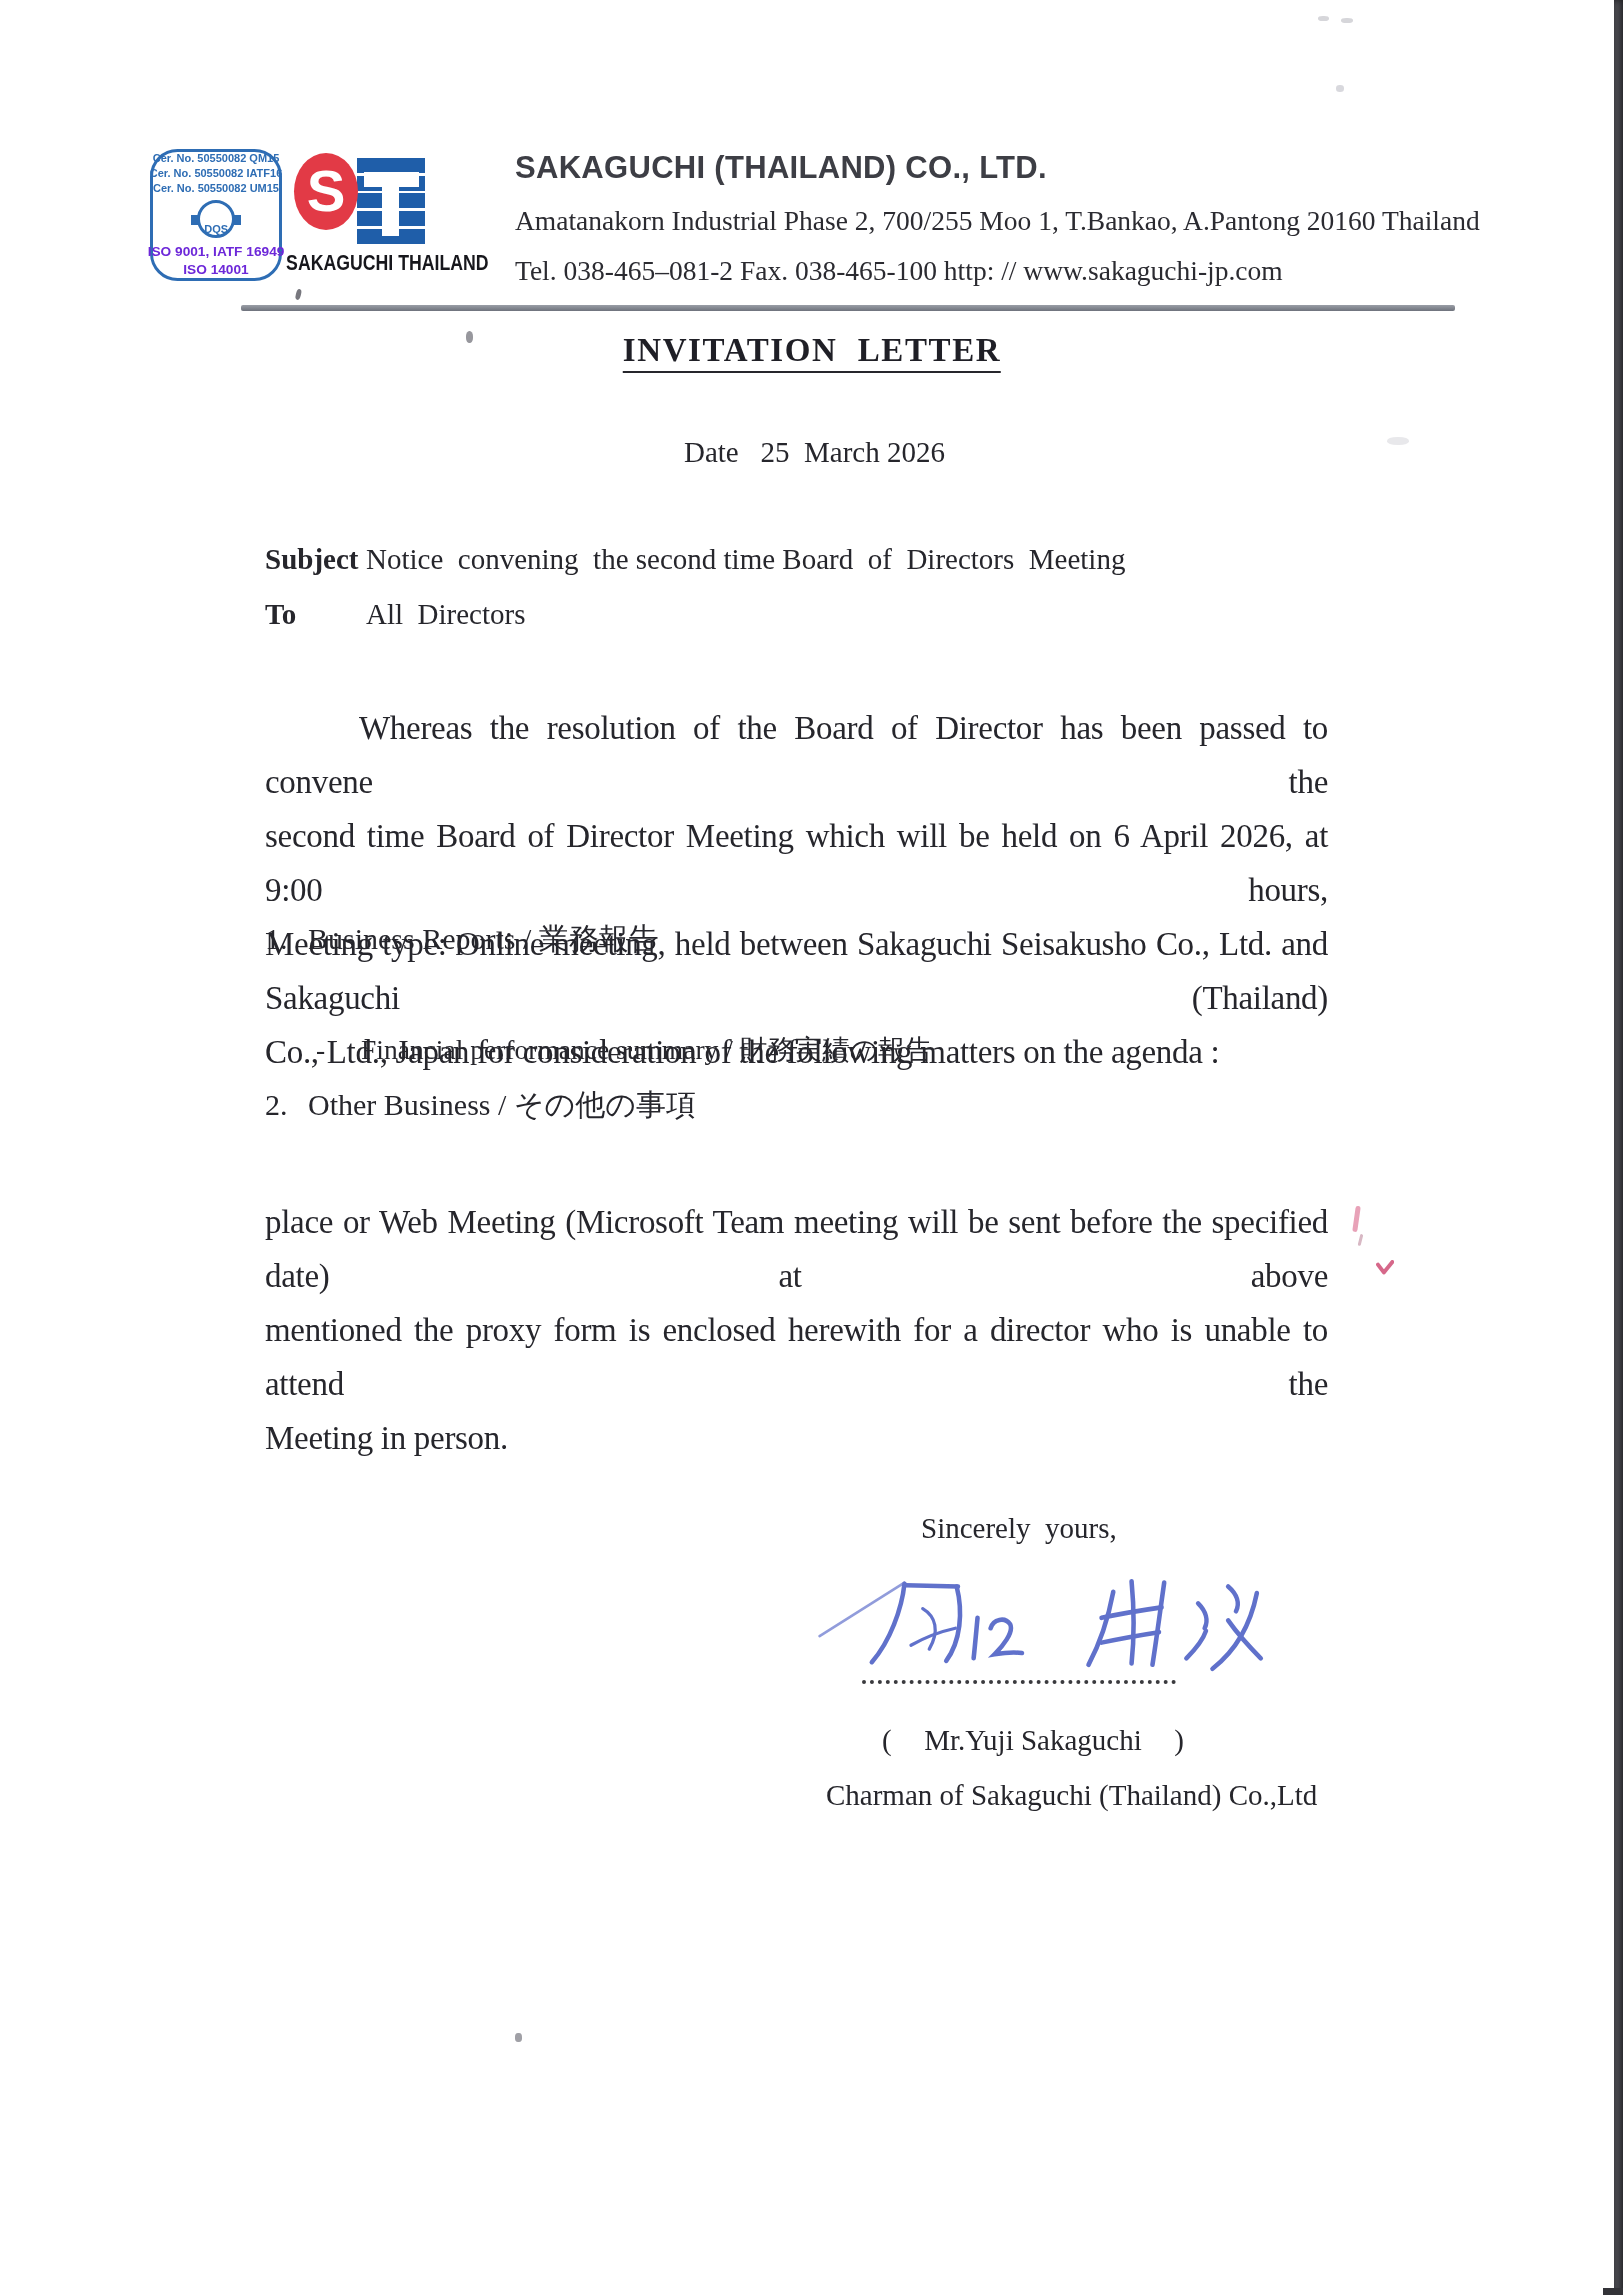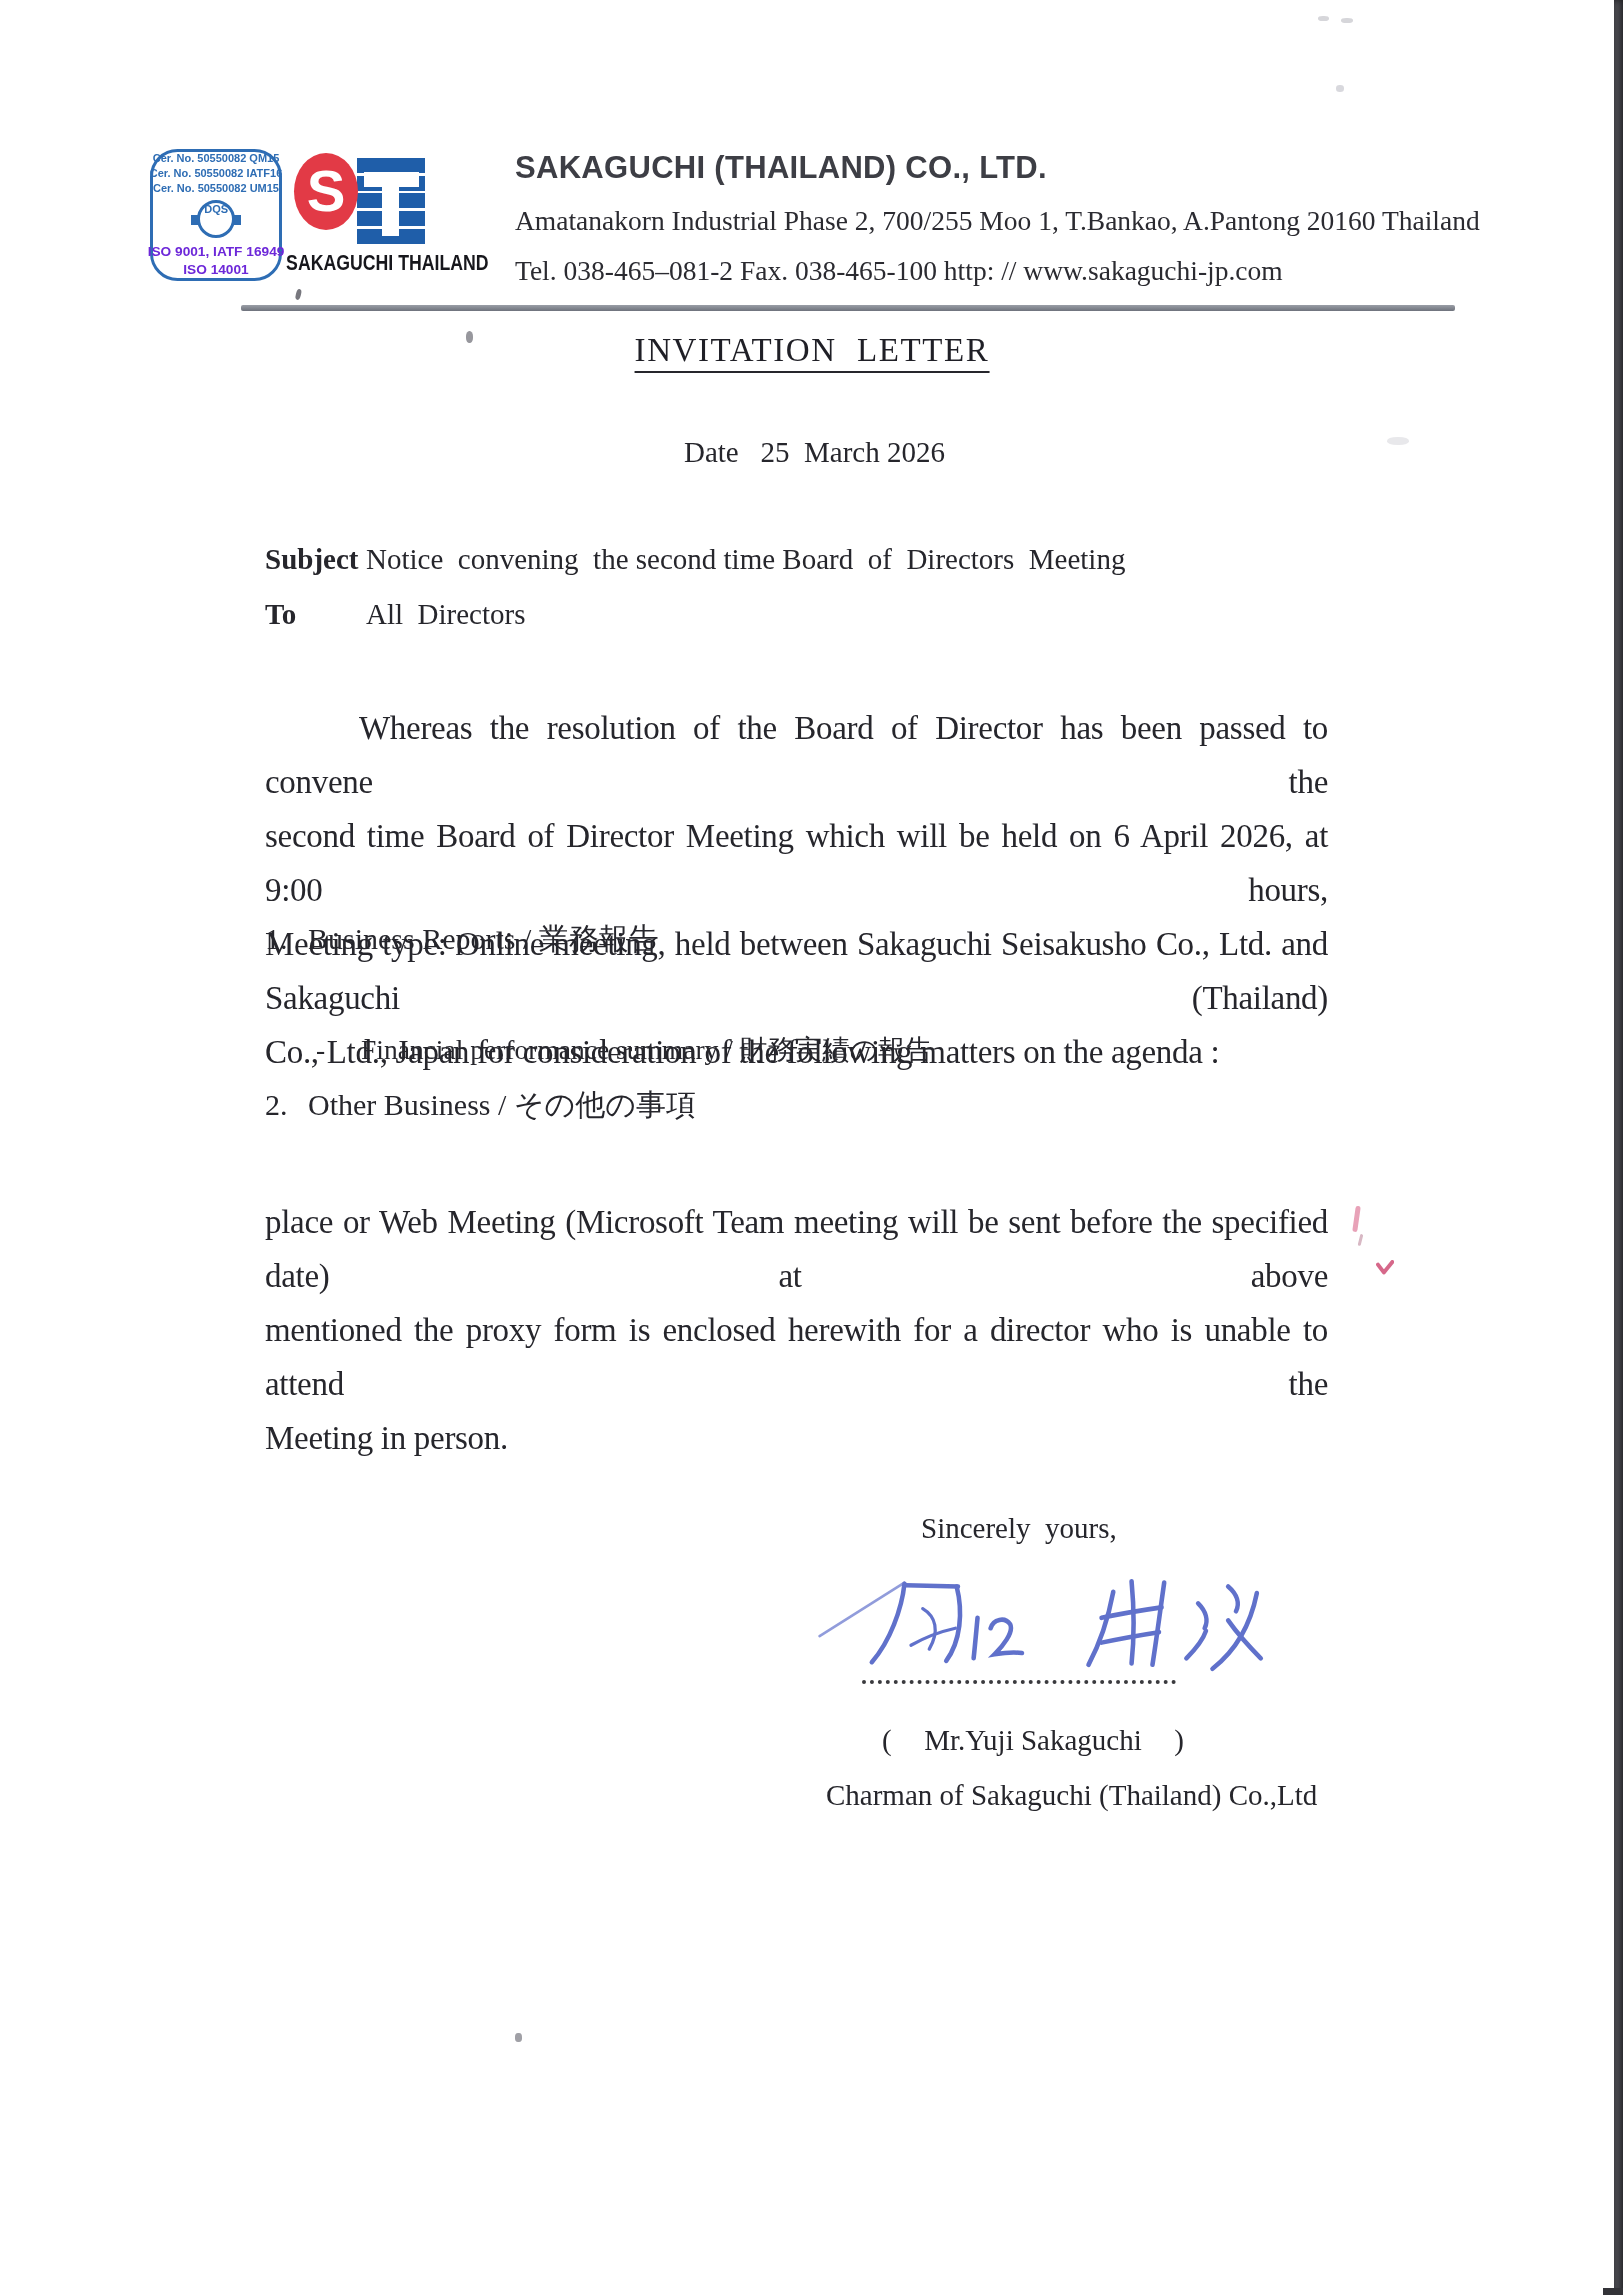--- a/index.html
+++ b/index.html
@@ -17,21 +17,21 @@
     gap:1.3px;box-sizing:border-box;
   }
   .cert-line{
     font-family:"Liberation Sans", sans-serif;font-weight:bold;
     font-size:11px;color:#2e6db4;line-height:13.7px;letter-spacing:0px;white-space:nowrap;
   }
   .dqs-wrap{position:relative;width:48px;height:48px;margin:2px 0;}
   .dqs-circle{
     position:absolute;left:5.2px;top:1.3px;width:38px;height:38px;border:3.3px solid #2e6db4;
     border-radius:50%;box-sizing:border-box;
-    display:flex;align-items:flex-start;justify-content:center;
+    display:flex;align-items:flex-end;justify-content:center;
   }
   .dqs-tab-l,.dqs-tab-r{position:absolute;top:15.7px;width:7.9px;height:10.5px;background:#2e6db4;}
   .dqs-tab-l{left:-1.3px;} .dqs-tab-r{right:-1.3px;}
   .dqs-text{font-family:"Liberation Sans", sans-serif;font-weight:bold;font-size:11px;color:#2e6db4;}
   .iso-line{
     font-family:"Liberation Sans", sans-serif;font-weight:bold;
     font-size:13.7px;color:#6d28d9;line-height:17px;white-space:nowrap;
   }
   .st-logo{left:294px;top:150px;width:173px;height:131px;}
   .s-oval{
@@ -56,21 +56,21 @@
   }
   .addr-line{left:515px;top:205px;font-size:27.5px;color:#2b2b31;white-space:nowrap;}
   .tel-line{left:515px;top:255px;font-size:27.5px;color:#2b2b31;white-space:nowrap;}
   .header-rule{
     left:241px;top:305px;width:1214px;height:5.9px;border-radius:2px;
     background:linear-gradient(to bottom,#9a9ea6,#6e727c);
   }
   
   .title{
     left:50%;top:332px;transform:translateX(-50%);
-    font-size:33px;font-weight:normal;color:#1f1f26;
+    font-size:33px;font-weight:bold;color:#1f1f26;
     letter-spacing:1.6px;word-spacing:10.5px;
     border-bottom:2.6px solid #26262c;padding-bottom:2px;white-space:nowrap;
   }
   .date-line{left:684px;top:436px;font-size:29px;}
   .field-label{font-weight:bold;font-size:29px;}
   .field-text{font-size:29px;}
   .body-line{width:1063px;font-size:33px;line-height:54px;letter-spacing:-0.3px;white-space:nowrap;}
   .just{text-align:justify;text-align-last:justify;white-space:normal;}
   .indent1{text-indent:94px;}
   .para{left:265px;width:1063px;}

